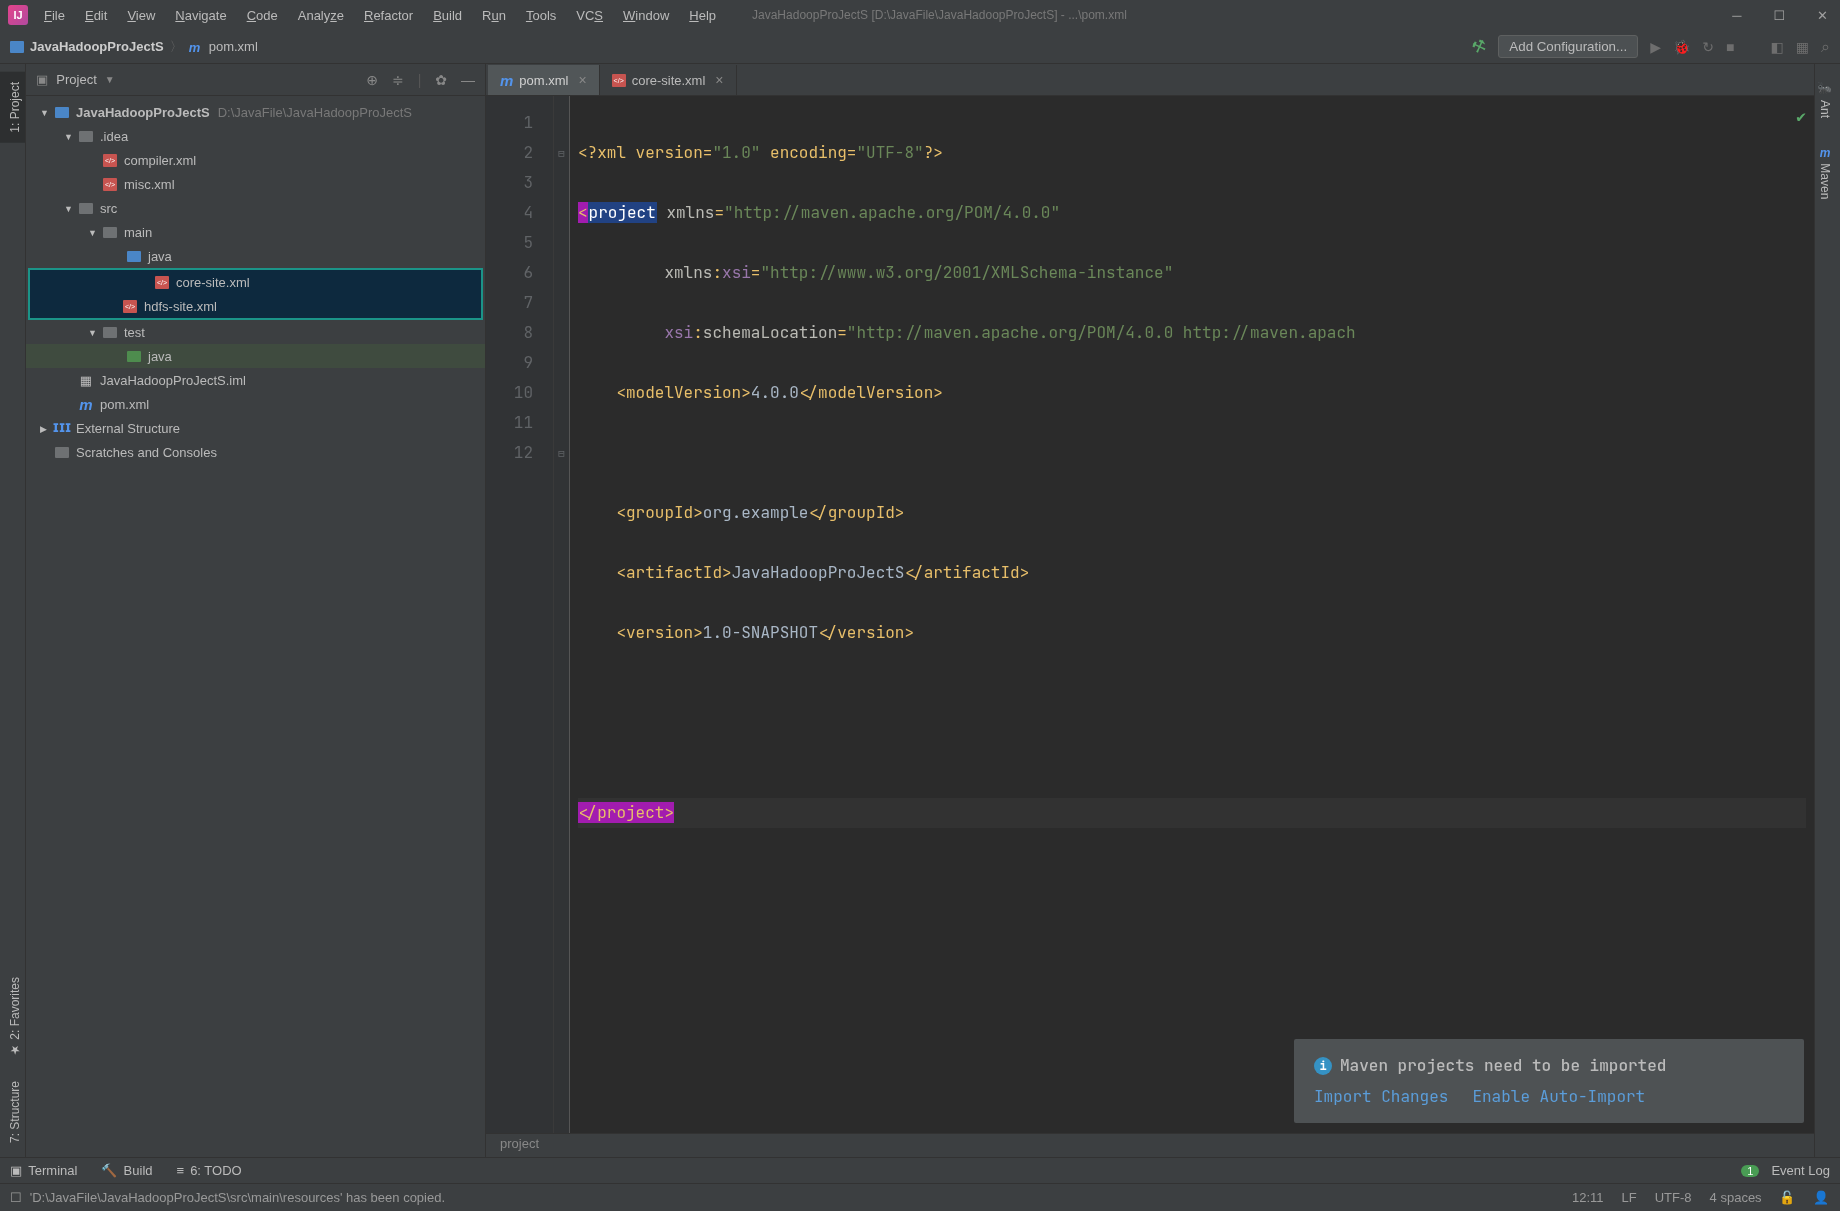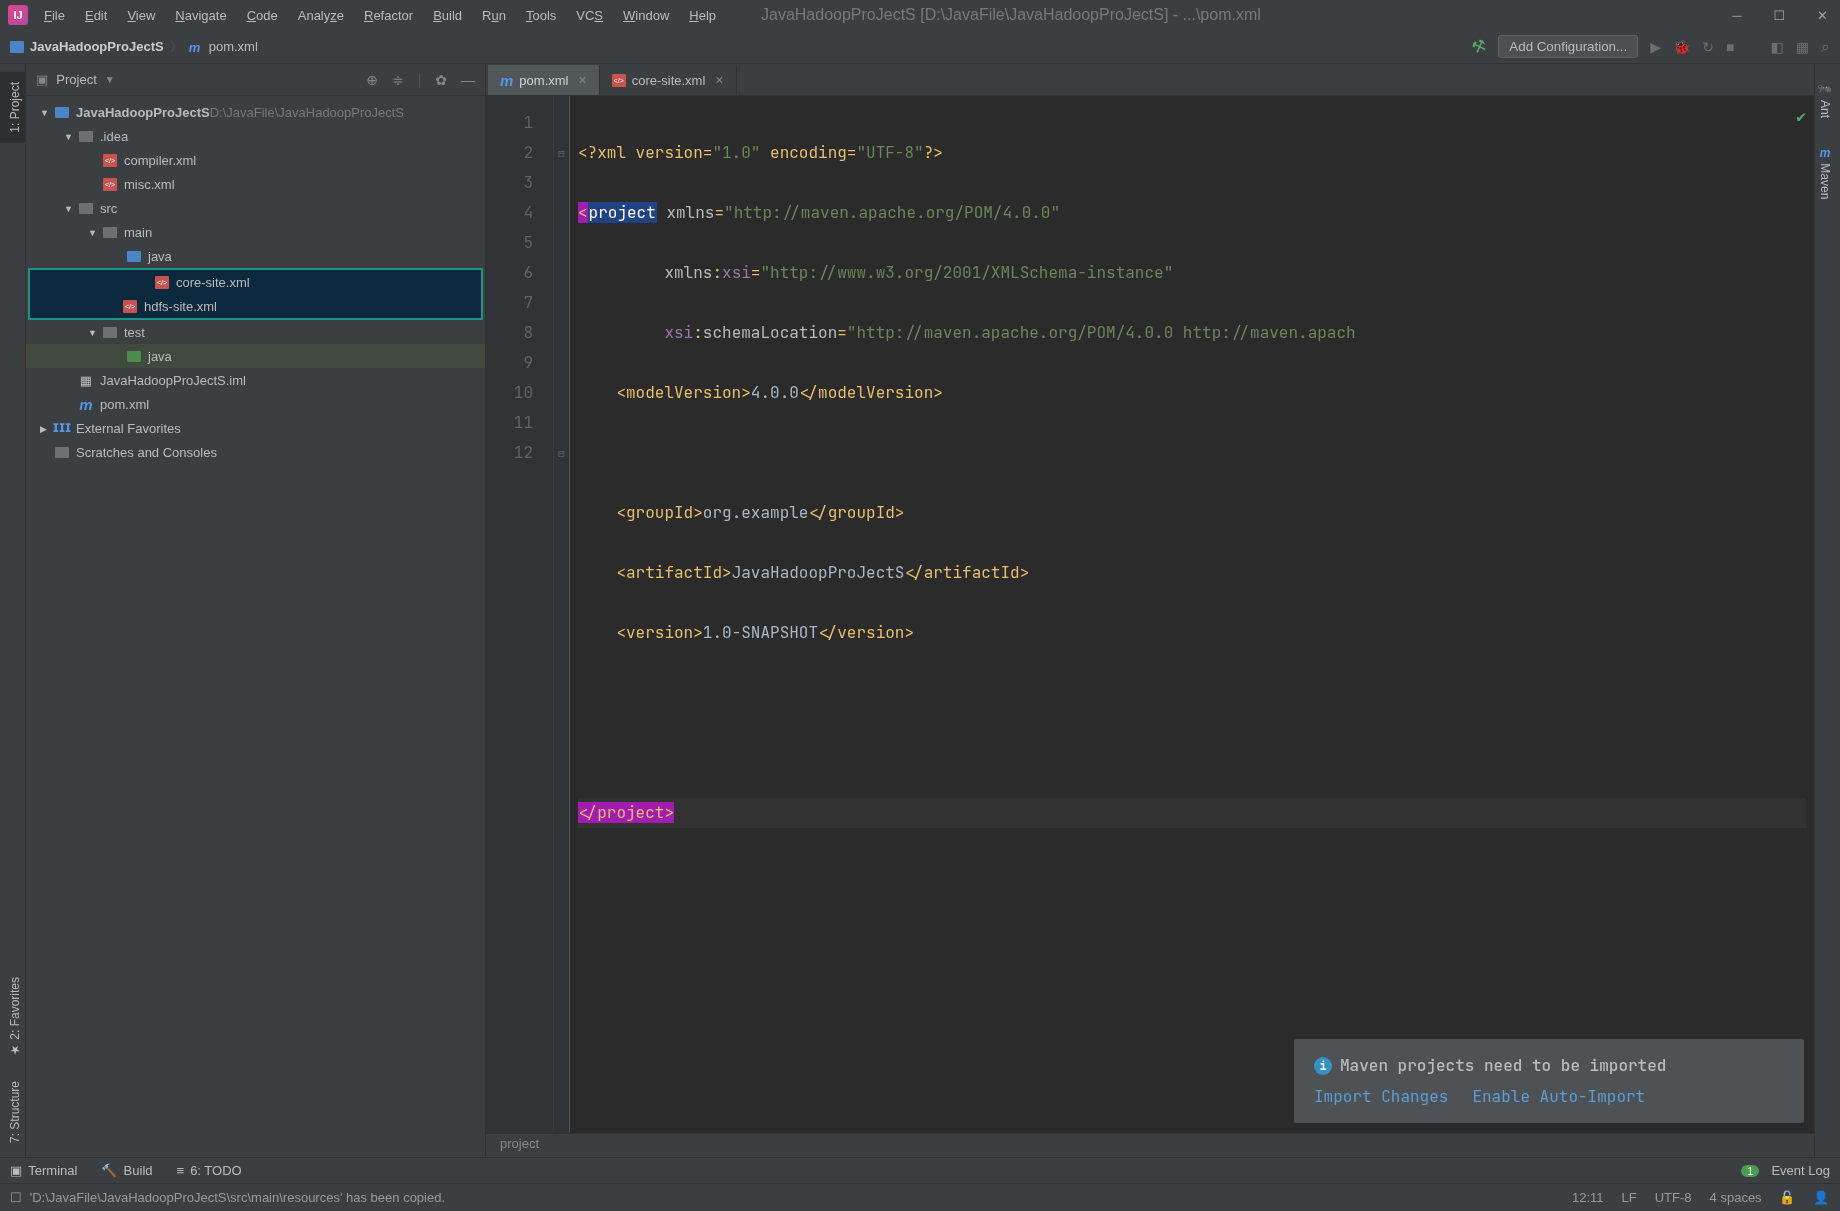--- a/index.html
+++ b/index.html
@@ -2,21 +2,21 @@
 <html><head>
 <meta charset="utf-8">
 <style>
 *{margin:0;padding:0;box-sizing:border-box}
 body{width:1840px;height:1211px;background:#3c3f41;font-family:"Segoe UI",Arial,sans-serif;font-size:13px;color:#bbb;overflow:hidden}
 .titlebar{height:30px;display:flex;align-items:center;padding:0 8px;background:#3c3f41}
 .titlebar .logo{width:20px;height:20px;background:linear-gradient(135deg,#e4448b,#b14a9f);border-radius:3px;margin-right:8px;display:flex;align-items:center;justify-content:center;color:#fff;font-weight:bold;font-size:11px}
 .menu{display:flex;gap:4px}
 .menu-item{padding:2px 8px;cursor:pointer;color:#bbb}
 .menu-item u{text-decoration:underline}
-.title-text{margin-left:37px;color:#787878;font-size:16px}
+.title-text{margin-left:28px;color:#787878;font-size:12px}
 .win-controls{margin-left:auto;display:flex;gap:24px;color:#a0a0a0}
 .win-controls span{cursor:pointer;padding:4px}
 
 .navbar{height:34px;display:flex;align-items:center;background:#3c3f41;border-bottom:1px solid #323232;padding:0 10px}
 .crumb{display:flex;align-items:center;gap:6px;font-size:13px}
 .crumb .f-icon{width:14px;height:12px;background:#4a86c7;border-radius:1px}
 .crumb .sep{color:#666}
 .crumb .m-icon{width:14px;height:14px;color:#5394ec;font-weight:bold;font-style:italic}
 .nav-tools{margin-left:auto;display:flex;align-items:center;gap:12px}
 .hammer{color:#59a869;font-size:16px;transform:rotate(-20deg);display:inline-block}
@@ -177,21 +177,21 @@
         <span>—</span>
       </div>
     </div>
     <div class="tree">
       <div class="tree-row" style="padding-left:14px">
         <span class="chev down"></span>
         <span class="node-icon">
             <span class="icon-folder blue"></span>
           </span>
         <span class="tree-text" style="font-weight:600">JavaHadoopProJectS</span>
-        <span class="tree-text dim" style="">D:\JavaFile\JavaHadoopProJectS</span>
+        <span class="tree-text dim" style="margin-left:8px">D:\JavaFile\JavaHadoopProJectS</span>
       </div>
       <div class="tree-row" style="padding-left:38px">
           <span class="chev down"></span>
           <span class="node-icon">
             <span class="icon-folder"></span>
           </span>
           <span class="tree-text">.idea</span>
         </div>
       <div class="tree-row" style="padding-left:76px">
           <span class="node-icon">
@@ -258,21 +258,21 @@
           <span class="node-icon">▦</span>
           <span class="tree-text">JavaHadoopProJectS.iml</span>
         </div>
       <div class="tree-row" style="padding-left:52px">
           <span class="node-icon icon-m">m</span>
           <span class="tree-text">pom.xml</span>
         </div>
       <div class="tree-row" style="padding-left:14px">
           <span class="chev right"></span>
           <span class="node-icon icon-lib">𝗜𝗜𝗜</span>
-          <span class="tree-text">External Favorites</span>
+          <span class="tree-text">External Structure</span>
         </div>
       <div class="tree-row" style="padding-left:28px">
           <span class="node-icon">
             <span class="icon-scratch"></span>
           </span>
           <span class="tree-text">Scratches and Consoles</span>
         </div>
     </div>
   </div>
 

